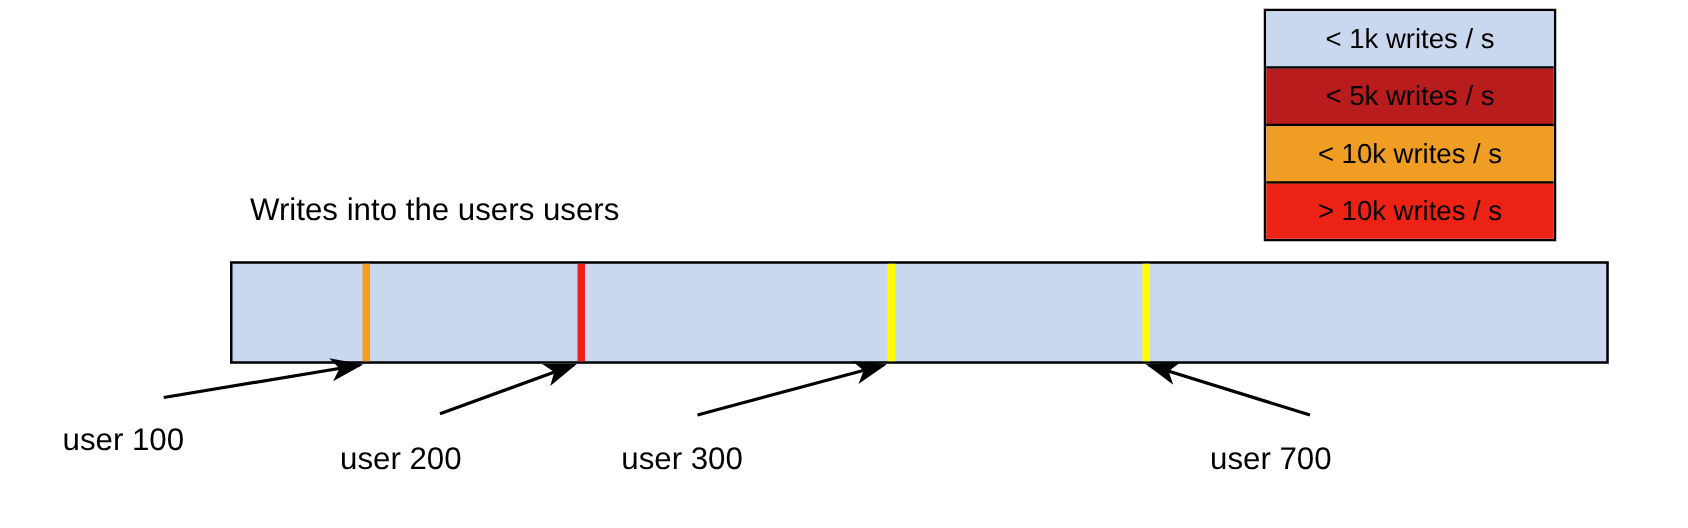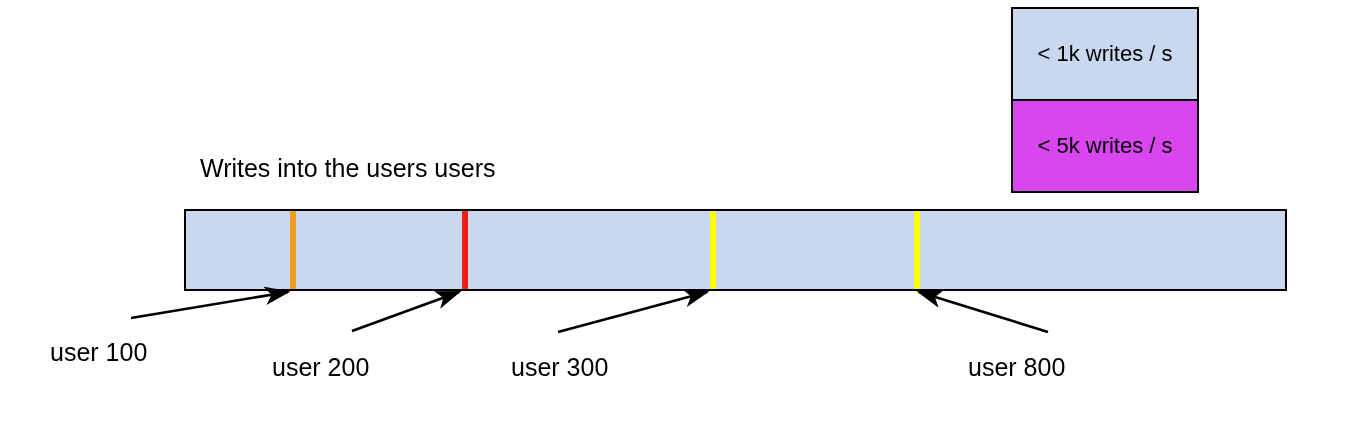--- a/index.html
+++ b/index.html
@@ -14,21 +14,21 @@
     overflow: hidden;
     font-family: "Liberation Sans", sans-serif;
     color: #000000;
   }
 
   
   #legend {
     position: absolute;
     left: 1011px;
     top: 7px;
-    width: 188px;
+    width: 234px;
     height: 186px;
     border: 2px solid #000000;
     box-sizing: border-box;
     display: flex;
     flex-direction: column;
   }
   .legend-row {
     flex: 1 1 0;
     display: flex;
     align-items: center;
@@ -90,22 +90,28 @@
     white-space: nowrap;
   }
 </style>
 </head>
 <body>
 
 <div id="legend">
   <div class="legend-row" style="background: rgb(201, 216, 239);">
     <span class="legend-label">&lt; 1k writes / s</span>
   </div>
-  <div class="legend-row" style="background: #d946ef;">
+  <div class="legend-row" style="background: #b91c1c;">
     <span class="legend-label">&lt; 5k writes / s</span>
+  </div>
+  <div class="legend-row" style="background: rgb(239, 158, 35);">
+    <span class="legend-label">&lt; 10k writes / s</span>
+  </div>
+  <div class="legend-row" style="background: rgb(236, 34, 21);">
+    <span class="legend-label">&gt; 10k writes / s</span>
   </div>
 </div>
 
 <div id="chart-title">Writes into the users users</div>
 
 <div id="bar" style="background: rgb(201, 216, 239); border-color: rgb(0, 0, 0);">
   <div class="stripe" style="background: rgb(239, 158, 35); left: 9.43%;"></div>
   <div class="stripe" style="background: rgb(236, 34, 21); left: 25.11%;"></div>
   <div class="stripe" style="background: rgb(255, 255, 0); left: 47.69%;"></div>
   <div class="stripe" style="background: rgb(255, 255, 0); left: 66.27%;"></div>
@@ -118,14 +124,14 @@
     </marker>
   </defs>
   <line stroke="#000000" stroke-width="2.6" marker-end="url(#ah)" x1="131" y1="318" x2="288" y2="292"></line>
   <line stroke="#000000" stroke-width="2.6" marker-end="url(#ah)" x1="352" y1="331" x2="459" y2="292"></line>
   <line stroke="#000000" stroke-width="2.6" marker-end="url(#ah)" x1="558" y1="332" x2="707" y2="292"></line>
   <line stroke="#000000" stroke-width="2.6" marker-end="url(#ah)" x1="1048" y1="332" x2="919" y2="292"></line>
 </svg>
 
 <div class="user-label" style="left: 50px; top: 337px; text-align: right;">user 100</div>
 <div class="user-label" style="left: 272px; top: 352px; text-align: right;">user 200</div>
-<div class="user-label" style="left: 511px; top: 352px;">user 300</div>
-<div class="user-label" style="left: 968px; top: 352px;">user 800</div>
+<div class="user-label" style="left: 497px; top: 352px;">user 300</div>
+<div class="user-label" style="left: 968px; top: 352px;">user 700</div>
 
 </body></html>

